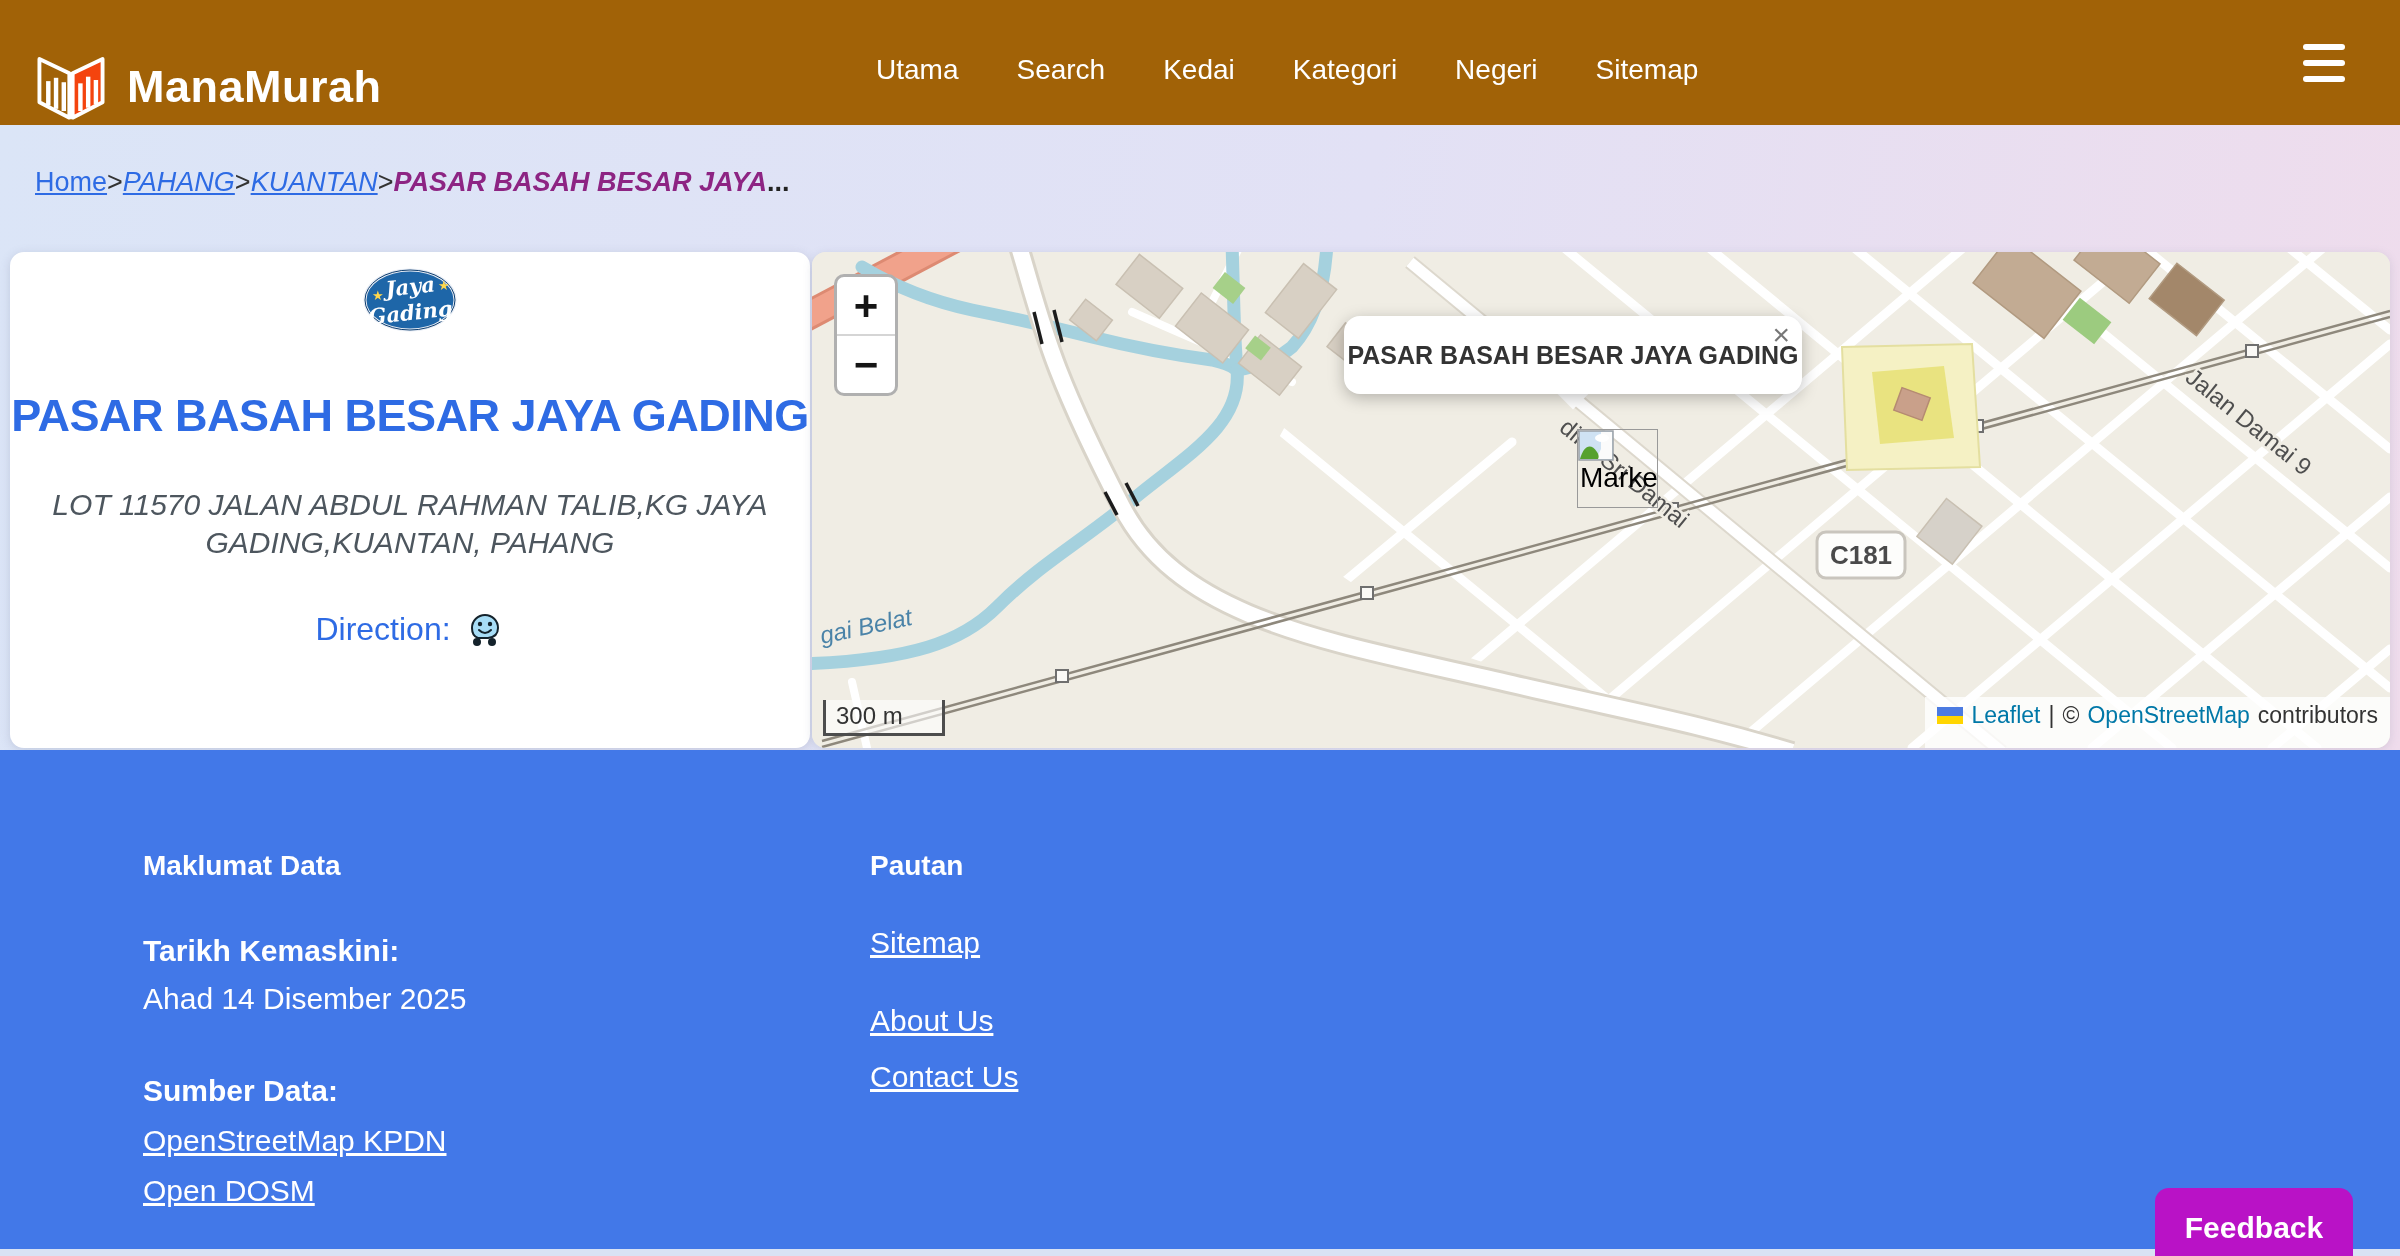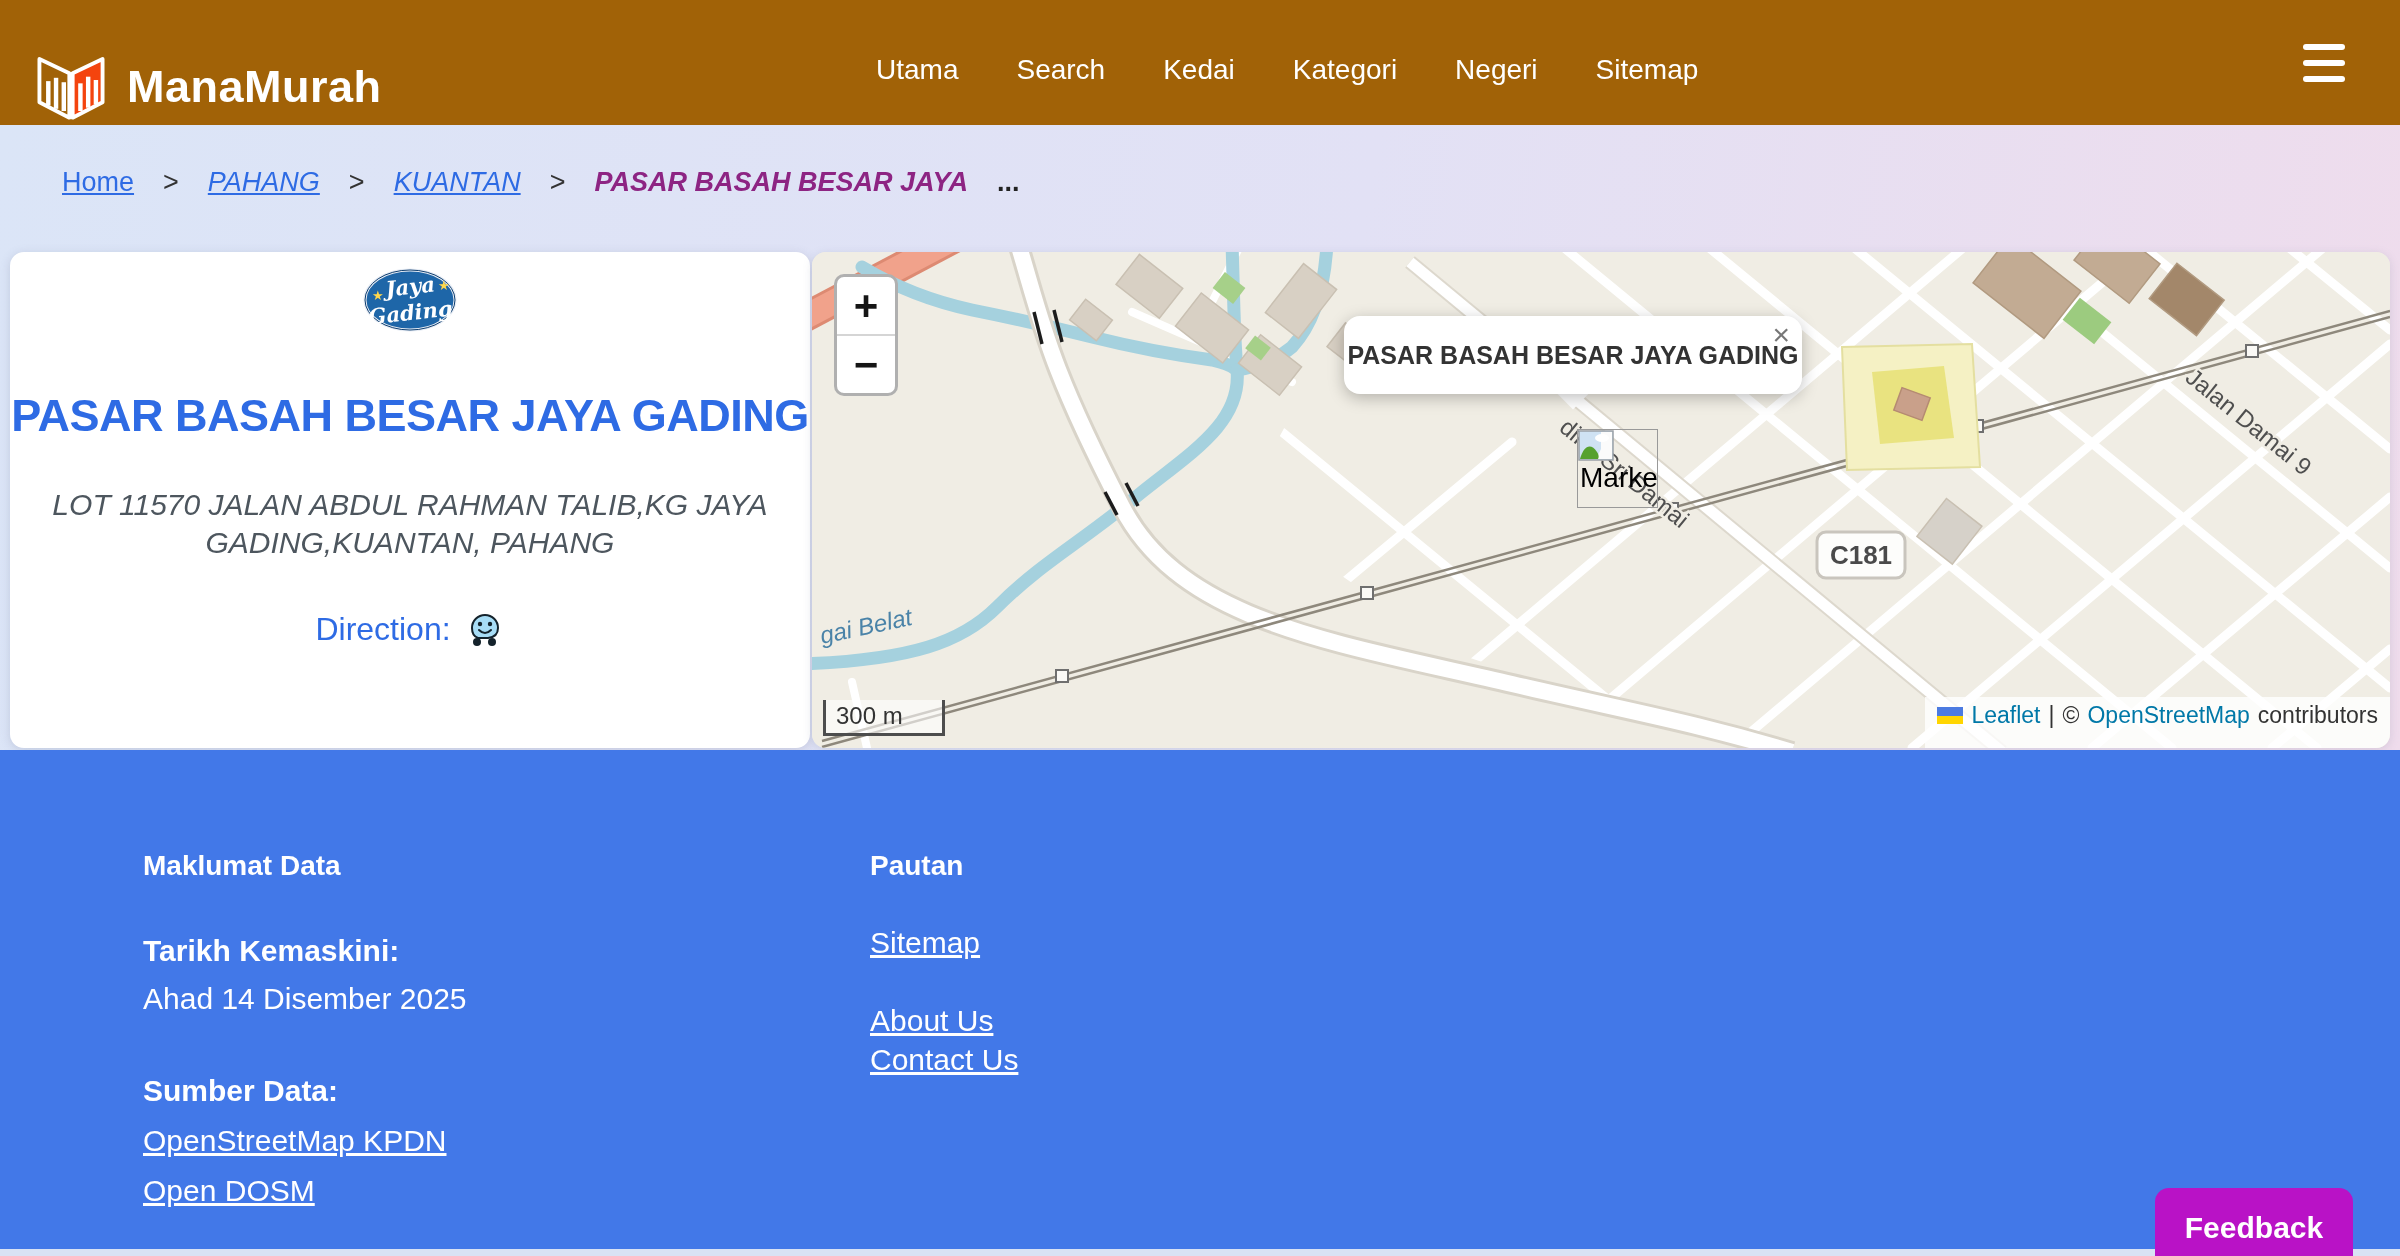--- a/index.html
+++ b/index.html
@@ -20,22 +20,22 @@
   .hamburger { position:absolute; right:55px; top:44px; width:42px; cursor:pointer; }
   .hamburger div { width:42px; height:6px; background:#fff; border-radius:3px; margin-bottom:10px; }
   .hamburger div:last-child { margin-bottom:0; }
 
   
   .content {
     position:absolute; top:125px; left:0; width:2400px; height:625px;
     background:linear-gradient(100deg,#dbe5f7 0%,#e2e1f5 55%,#efdcec 100%);
   }
   .breadcrumb {
-    position:absolute; left:35px; top:42px; display:flex; align-items:baseline; gap:29px;
-    font-size:27px; white-space:nowrap;margin-left:27px;
+    position:absolute; left:35px; top:42px; display:flex; align-items:baseline; gap:0;
+    font-size:27px; white-space:nowrap;
   }
   .breadcrumb a { color:#2e6be4; text-decoration:underline; cursor:pointer; }
   .bc-italic { font-style:italic; }
   .bc-sep { color:#333; }
   .bc-current { color:#8d2483; font-style:italic; font-weight:bold; }
   .bc-ellipsis { color:#222; font-weight:bold; }
 
   
   .card {
     position:absolute; left:10px; top:127px; width:800px; height:496px;
@@ -113,21 +113,21 @@
     position:absolute; top:750px; left:0; width:2400px; height:500px;
     background:#4278e8; color:#fff; z-index:1;
   }
   .fcol1 { position:absolute; left:143px; top:100px; }
   .fcol2 { position:absolute; left:870px; top:100px; }
   .fhead { font-size:28px; font-weight:bold; }
   .flabel { font-size:30px; font-weight:bold; }
   .ftext  { font-size:30px; }
   .footer a { color:#fff; font-size:30px; text-decoration:underline; cursor:pointer; display:inline-block; }
   .mt52 { margin-top:52px; } .mt14 { margin-top:14px; } .mt58 { margin-top:58px; }
-  .mt16 { margin-top:16px; } .mt44 { margin-top:44px; } .mt10 { margin-top:5px; }
+  .mt16 { margin-top:16px; } .mt44 { margin-top:44px; } .mt10 { margin-top:22px; }
 
   .bottom-strip { position:absolute; left:0; bottom:0; width:2400px; height:7px; background:#d9e2f4; z-index:5; }
   .feedback-btn {
     position:absolute; left:2155px; top:1188px; width:198px; height:80px;
     background:#b912c6; border:none; border-radius:14px 14px 0 0;
     color:#fff; font-size:30px; font-weight:bold; font-family:"Liberation Sans",sans-serif;
     cursor:pointer; z-index:10;
   }
 </style>
 </head>

